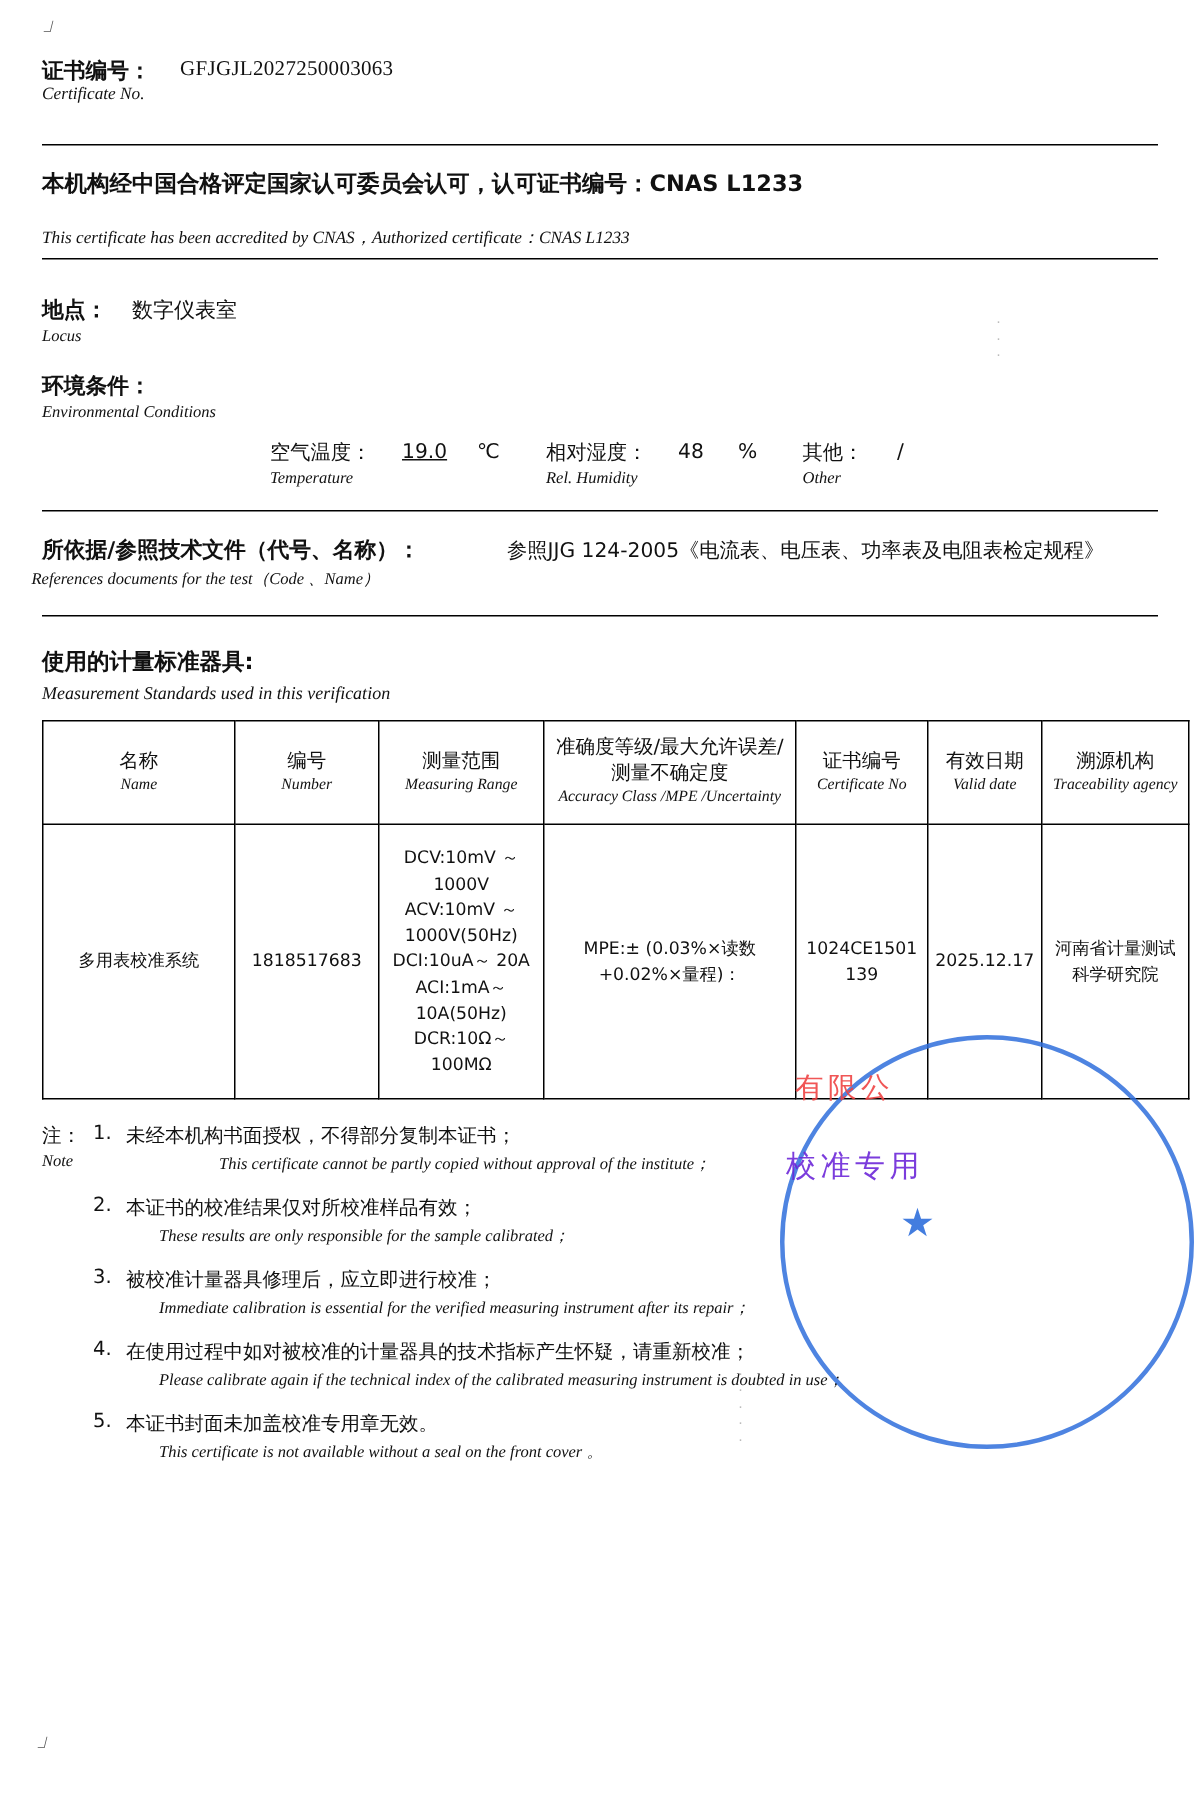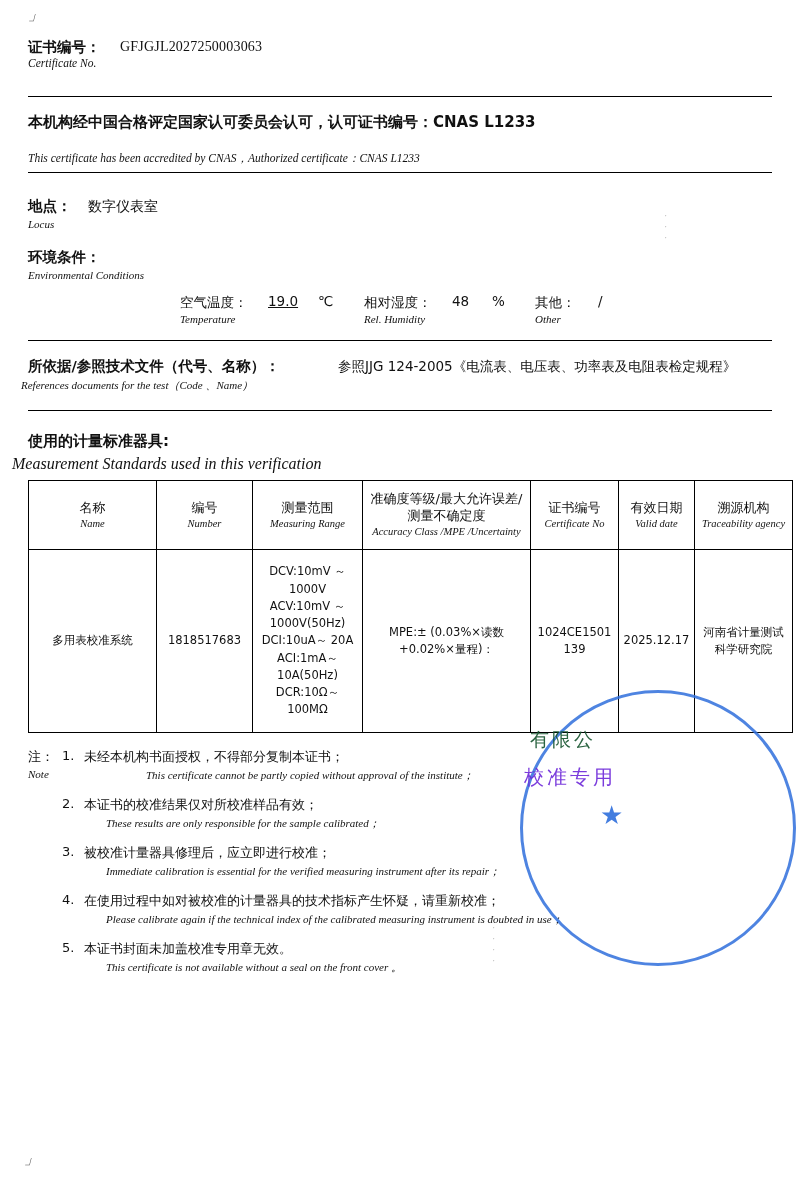--- a/index.html
+++ b/index.html
@@ -98,21 +98,21 @@
   
   .ref-cn { position: absolute; left: 28px; top: 357px; }
   .ref-en { position: absolute; left: 21px; top: 378px; }
   .ref-val {
     position: absolute; left: 338px; top: 358px;
     font-size: 13.5px; font-family: "DejaVu Sans", sans-serif;
   }
 
   
   .std-cn { position: absolute; left: 28px; top: 432px; font-size: 15px; font-weight: bold; }
-  .std-en { position: absolute; left: 12px; top: 455px; font-size: 16px; }
+  .std-en { position: absolute; left: 28px; top: 455px; font-size: 12px; }
 
   
   table.std-table {
     position: absolute;
     left: 28px; top: 480px;
     width: 744px;
     border-collapse: collapse;
     table-layout: fixed;
   }
   table.std-table th, table.std-table td {
@@ -176,25 +176,24 @@
     left: 0; top: 0;
     width: 270px; height: 270px;
     border: 3.2px solid #2f6fdc;
     border-radius: 50%;
     opacity: 0.85;
   }
   .stamp .txt-top {
     position: absolute;
     left: 10px; top: 22px;
     font-size: 19px;
-    color: #14532d;
+    color: #ef4444;
     font-family: Liberation Serif, serif;
     letter-spacing: 3px;
     opacity: .9;
-    margin-top: 15px;
   }
   .stamp .txt-mid {
     position: absolute;
     left: 4px; top: 74px;
     font-size: 20px;
     color: #6d28d9;
     font-family: "DejaVu Sans", sans-serif;
     letter-spacing: 3px;
     opacity: .9;
   }

